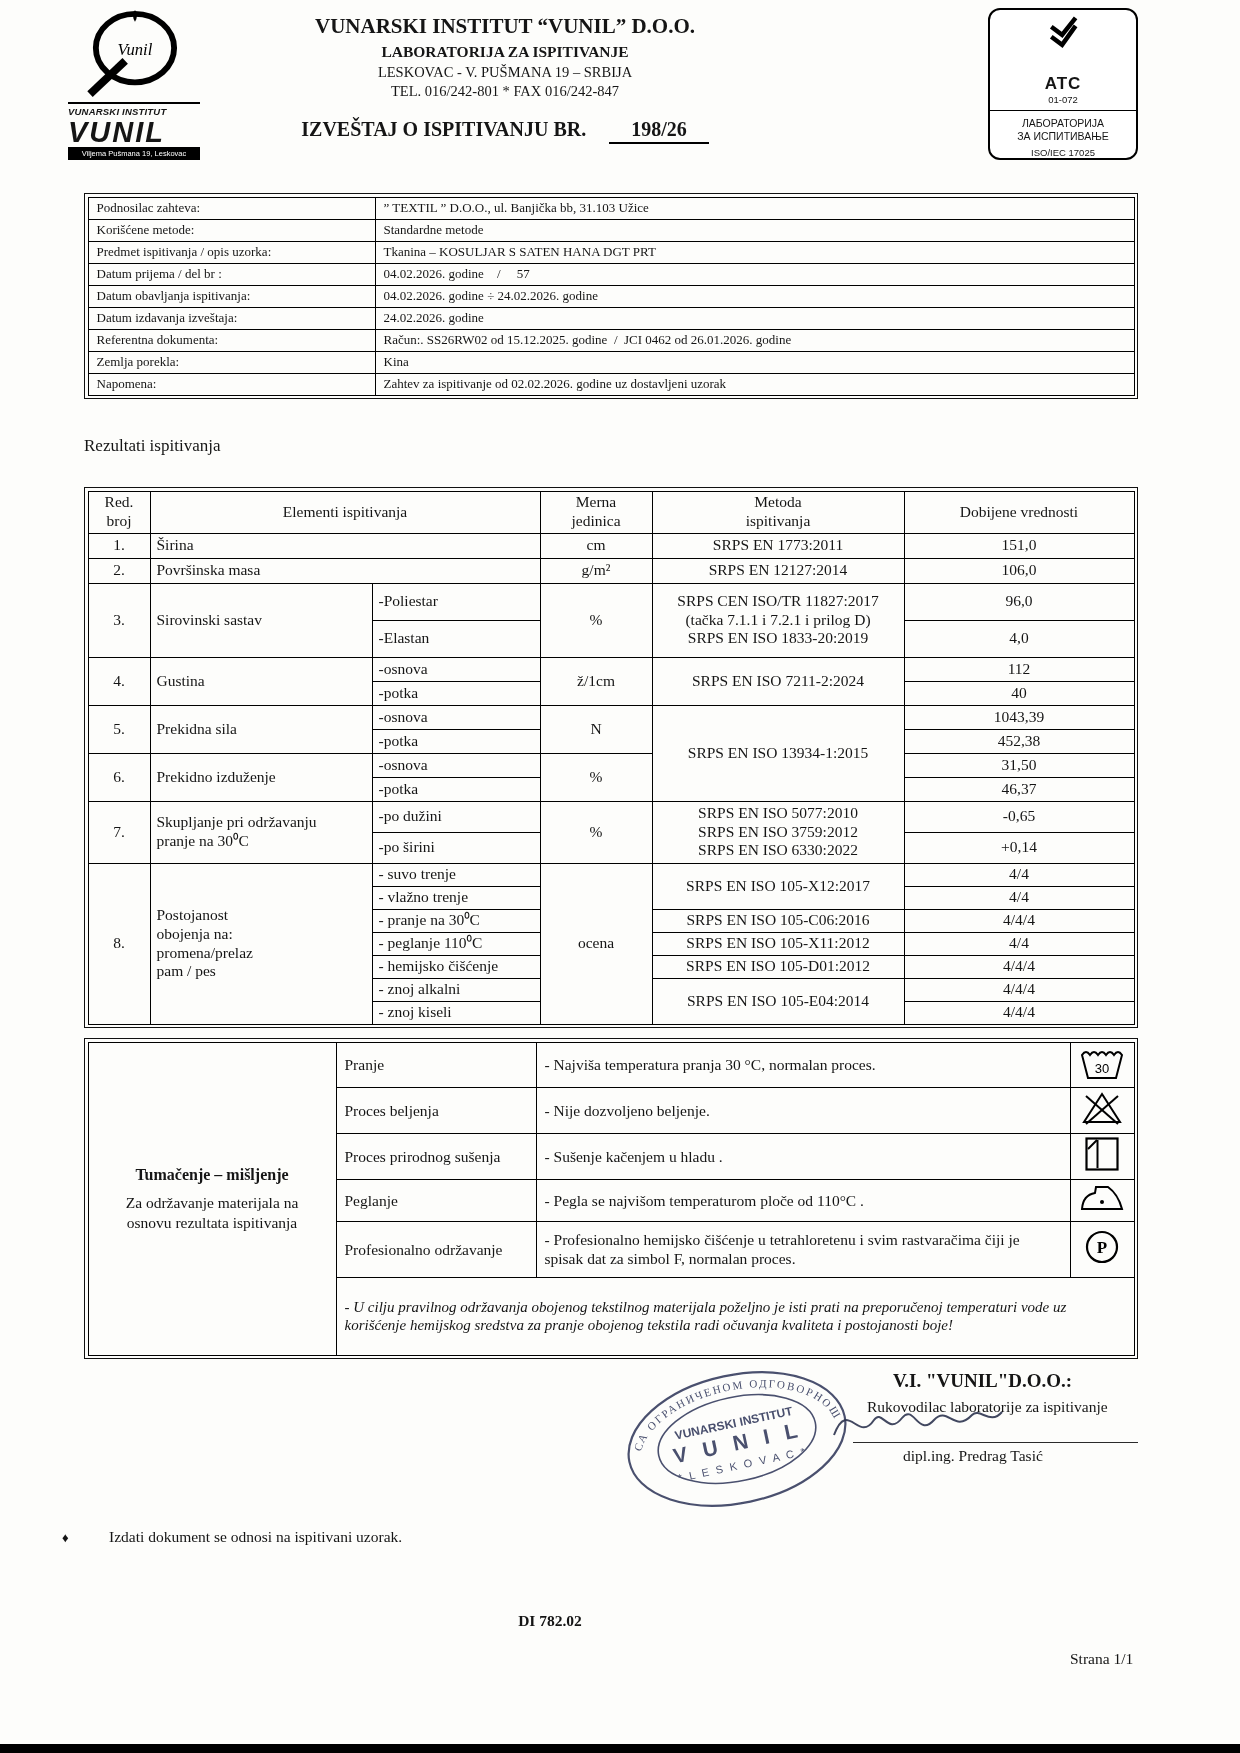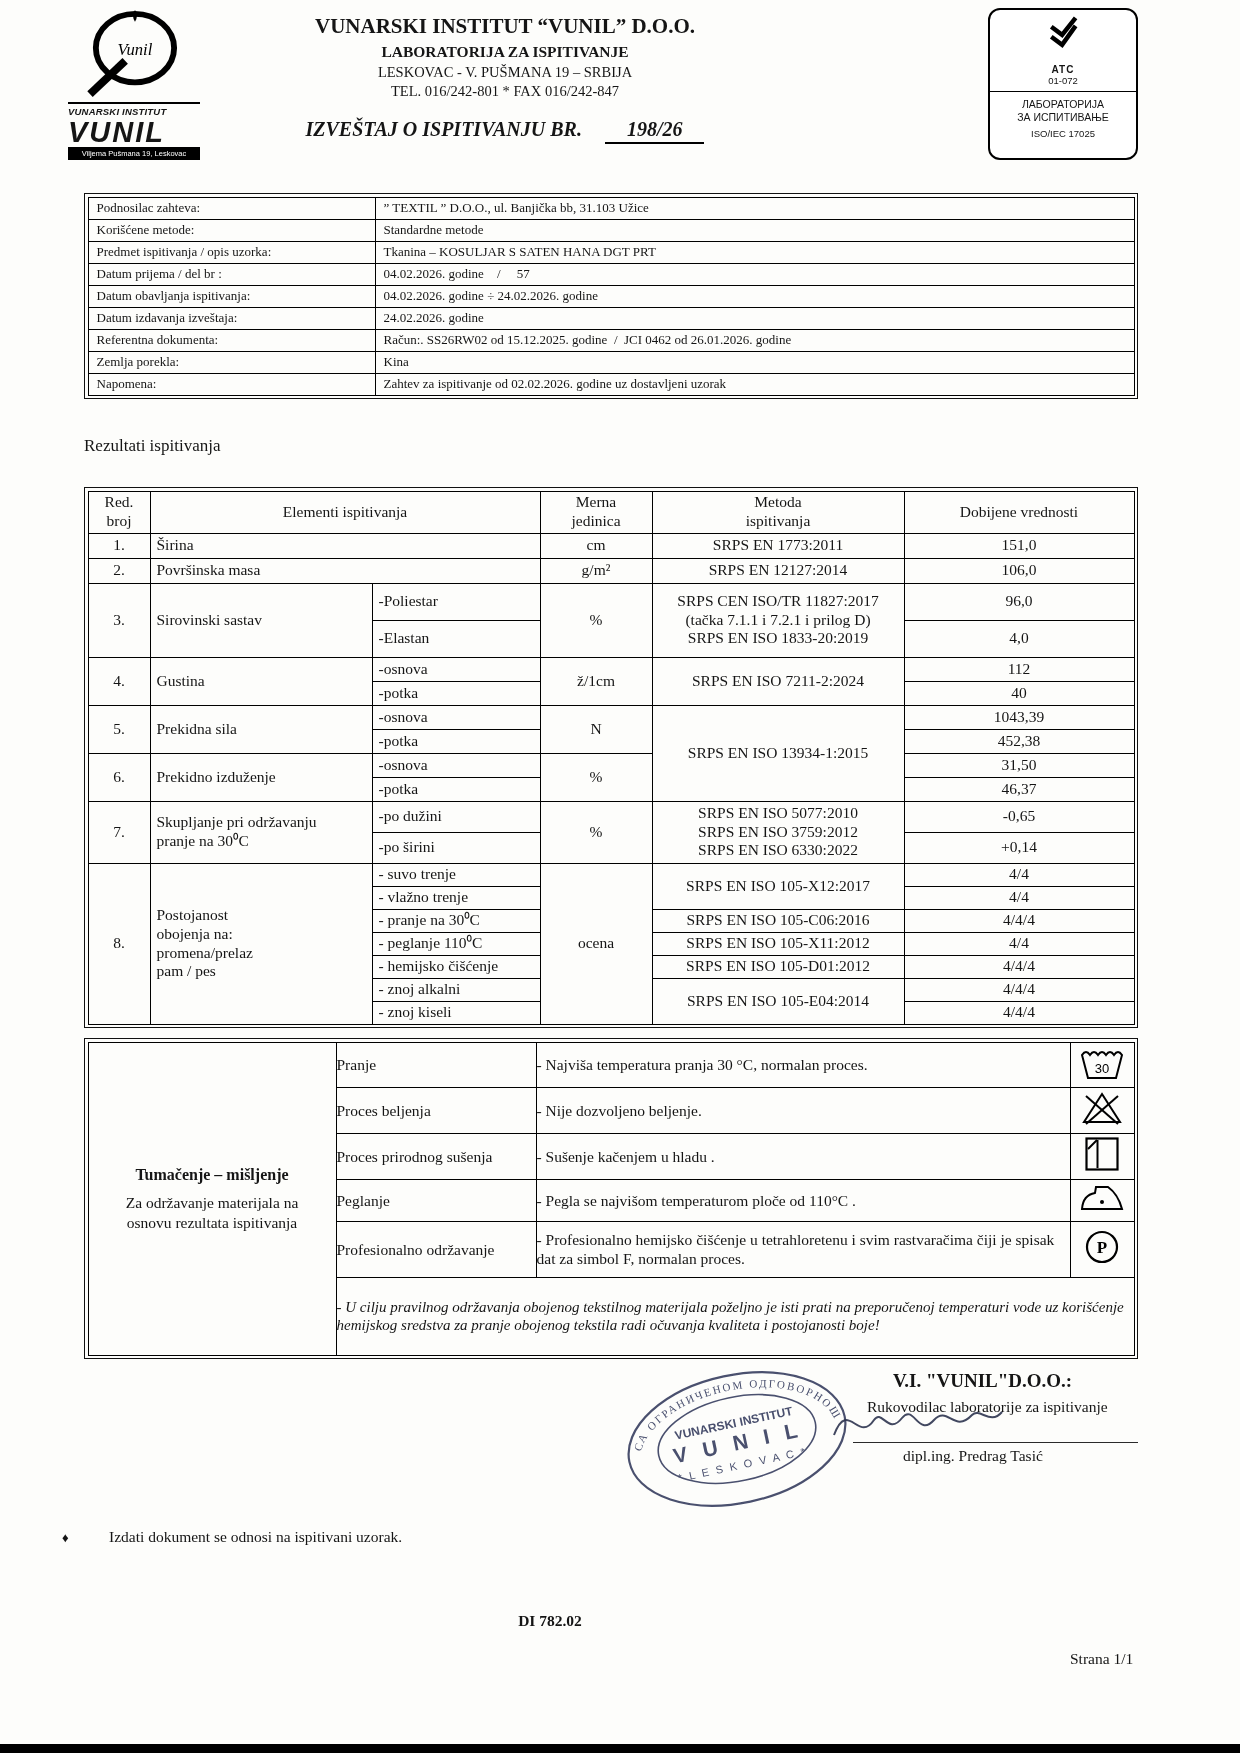--- a/index.html
+++ b/index.html
@@ -14,26 +14,26 @@
   .logo-inst { font-family:"Liberation Sans",sans-serif; font-weight:bold; font-style:italic; font-size:9.5px; text-align:left; border-top:2.5px solid #000; padding-top:2px; letter-spacing:.2px; }
   .logo-name { font-family:"Liberation Sans",sans-serif; font-weight:bold; font-style:italic; font-size:29px; line-height:1.05; letter-spacing:2px; text-align:left; }
   .logo-addr { background:#000; color:#fff; font-family:"Liberation Sans",sans-serif; font-size:7.5px; padding:2px 2px; text-align:center; }
 
   
   .header-center { left:225px; top:14px; width:560px; text-align:center; }
   .h-company { font-size:21px; font-weight:bold; }
   .h-lab { font-size:15.5px; font-weight:bold; margin-top:4px; }
   .h-addr { font-size:14.5px; margin-top:3px; }
   .h-tel { font-size:14.5px; margin-top:2px; }
-  .h-title { margin-top:18px; font-size:20px; font-weight:bold; font-style:italic; }
+  .h-title { margin-top:18px; font-size:20px; font-weight:bold; }
   .h-title-num { margin-left:18px; padding:0 22px 1px 22px; border-bottom:2px solid #000; display:inline-block; }
 
   
   .badge { left:988px; top:8px; width:150px; height:152px; border:2.5px solid #000; border-radius:12px; text-align:center; padding-top:6px; font-family:"Liberation Sans",sans-serif; background:#fff; }
-  .badge-atc { font-weight:bold; font-size:10px; letter-spacing:1px; margin-top:8px; }
+  .badge-atc { font-weight:bold; font-size:17px; letter-spacing:1px; margin-top:18px; }
   .badge-code { font-size:9.5px; }
   .badge-divider { border-top:1.5px solid #000; margin:5px 0 6px 0; }
   .badge-l1, .badge-l2 { font-size:10.5px; line-height:1.25; }
   .badge-l3 { font-size:9.5px; margin-top:4px; }
 
   
   .dbl { border:1.5px solid #111; padding:2.5px; background:#fdfdfb; }
 
   
   .info-wrap { left:84px; top:193px; width:1054px; }
@@ -47,21 +47,21 @@
   .res-table { width:100%; border-collapse:collapse; table-layout:fixed; font-size:15.5px; }
   .res-table td { border:1px solid #000; padding:1px 6px; vertical-align:middle; line-height:1.22; }
   .c { text-align:center; }
   .l { text-align:left; }
   .pre { white-space:pre-line; }
   .h42{height:42px} .h25{height:25px} .h37{height:37px} .h24{height:24px} .h31{height:31px} .h23{height:23px}
 
   
   .care-wrap { left:84px; top:1038px; width:1054px; }
   .care-table { width:100%; border-collapse:collapse; table-layout:fixed; font-size:15.5px; }
-  .care-table td { border:1px solid #000; padding:2px 0; vertical-align:middle; line-height:1.25; }
+  .care-table td { border:1px solid #000; padding:2px 8px; vertical-align:middle; line-height:1.25; }
   .care-left { text-align:center; vertical-align:middle; }
   .care-title { font-weight:bold; font-size:16px; margin-bottom:8px; }
   .care-sub { white-space:pre-line; font-size:15.5px; }
   .care-desc { padding-left:12px; }
   .care-icon { text-align:center; }
   .care-note { font-style:italic; font-size:15px; padding:5px 12px; line-height:1.35; vertical-align:top; }
   .ch38{height:38px} .ch46{height:46px} .ch42{height:42px} .ch56{height:56px} .ch78{height:78px}
 
   
   .sig-section { left:0; top:1352px; width:1240px; height:175px; }

